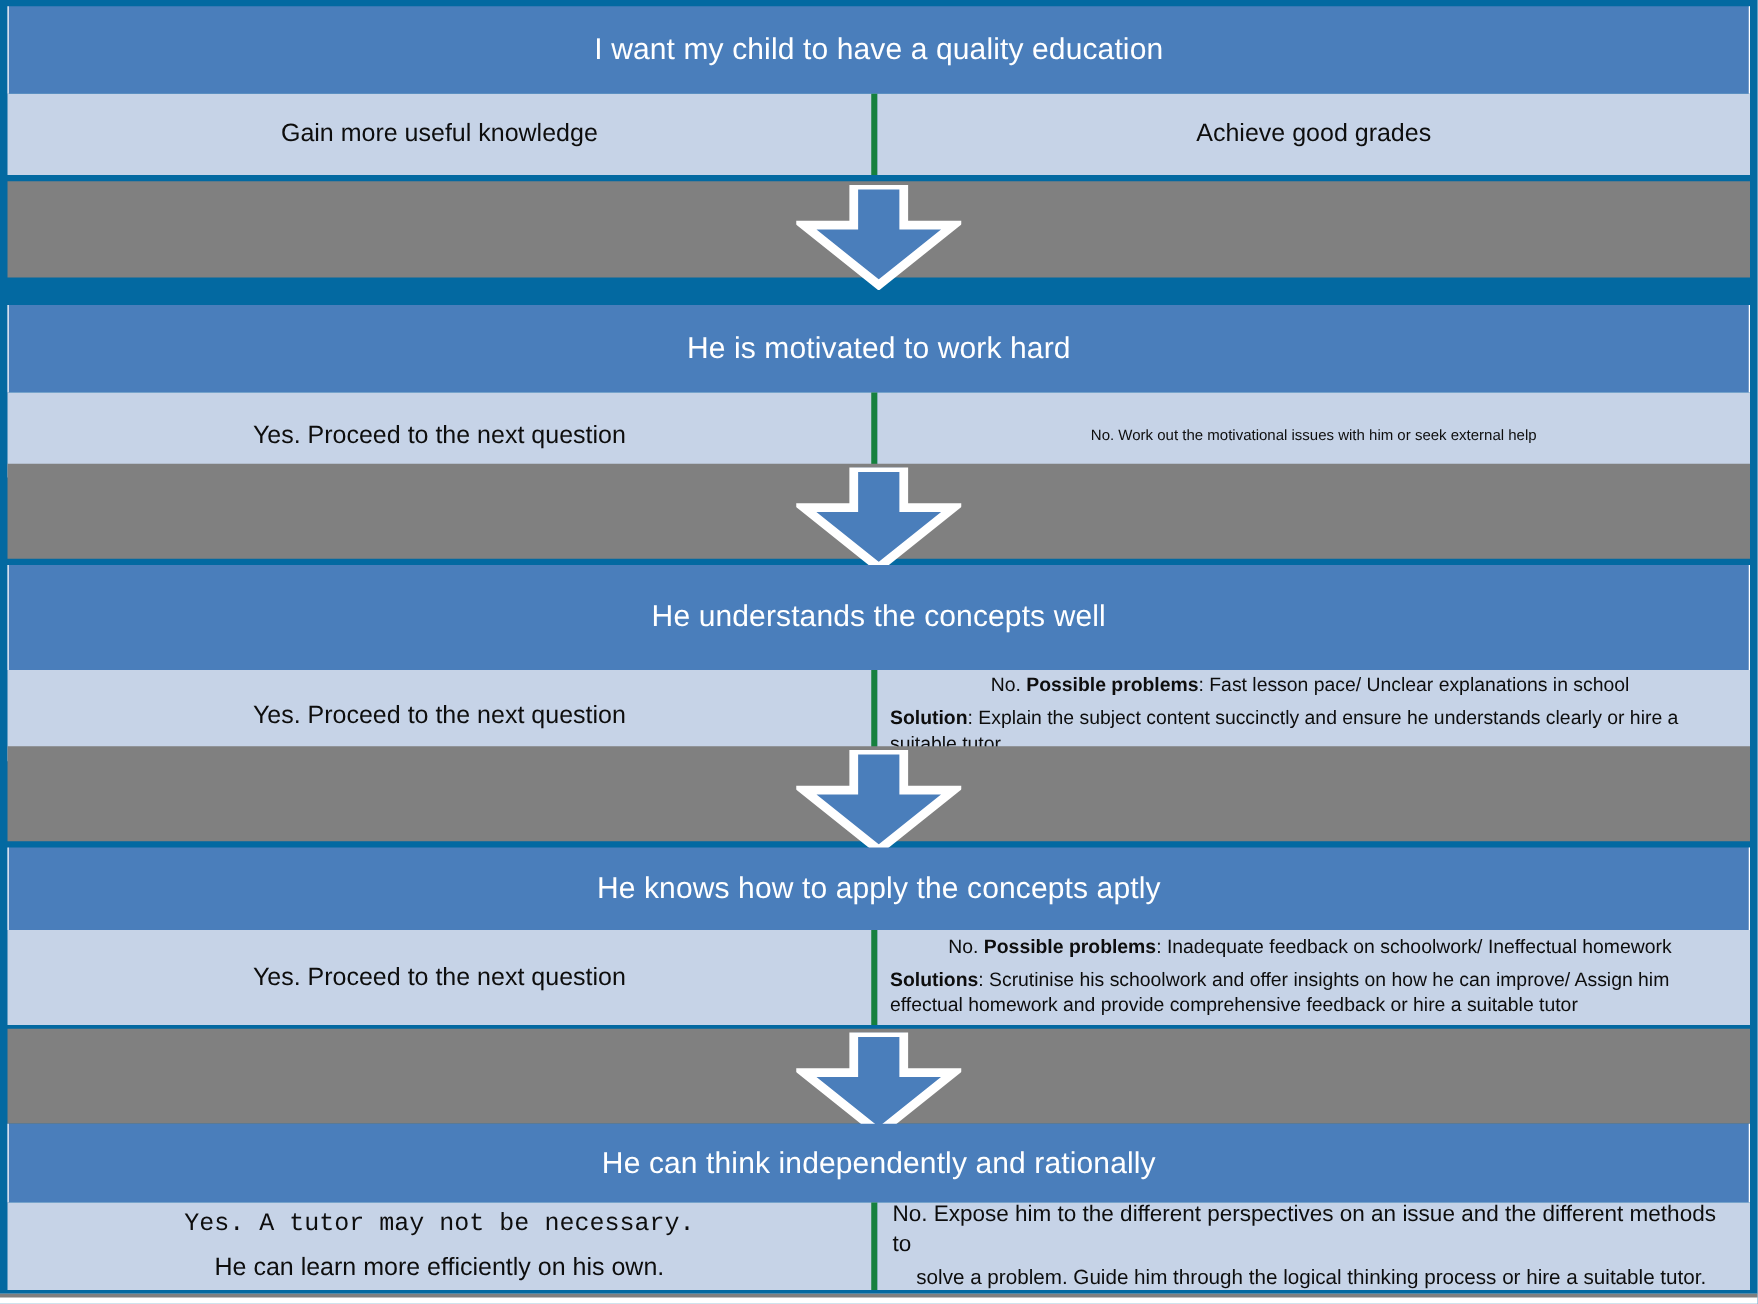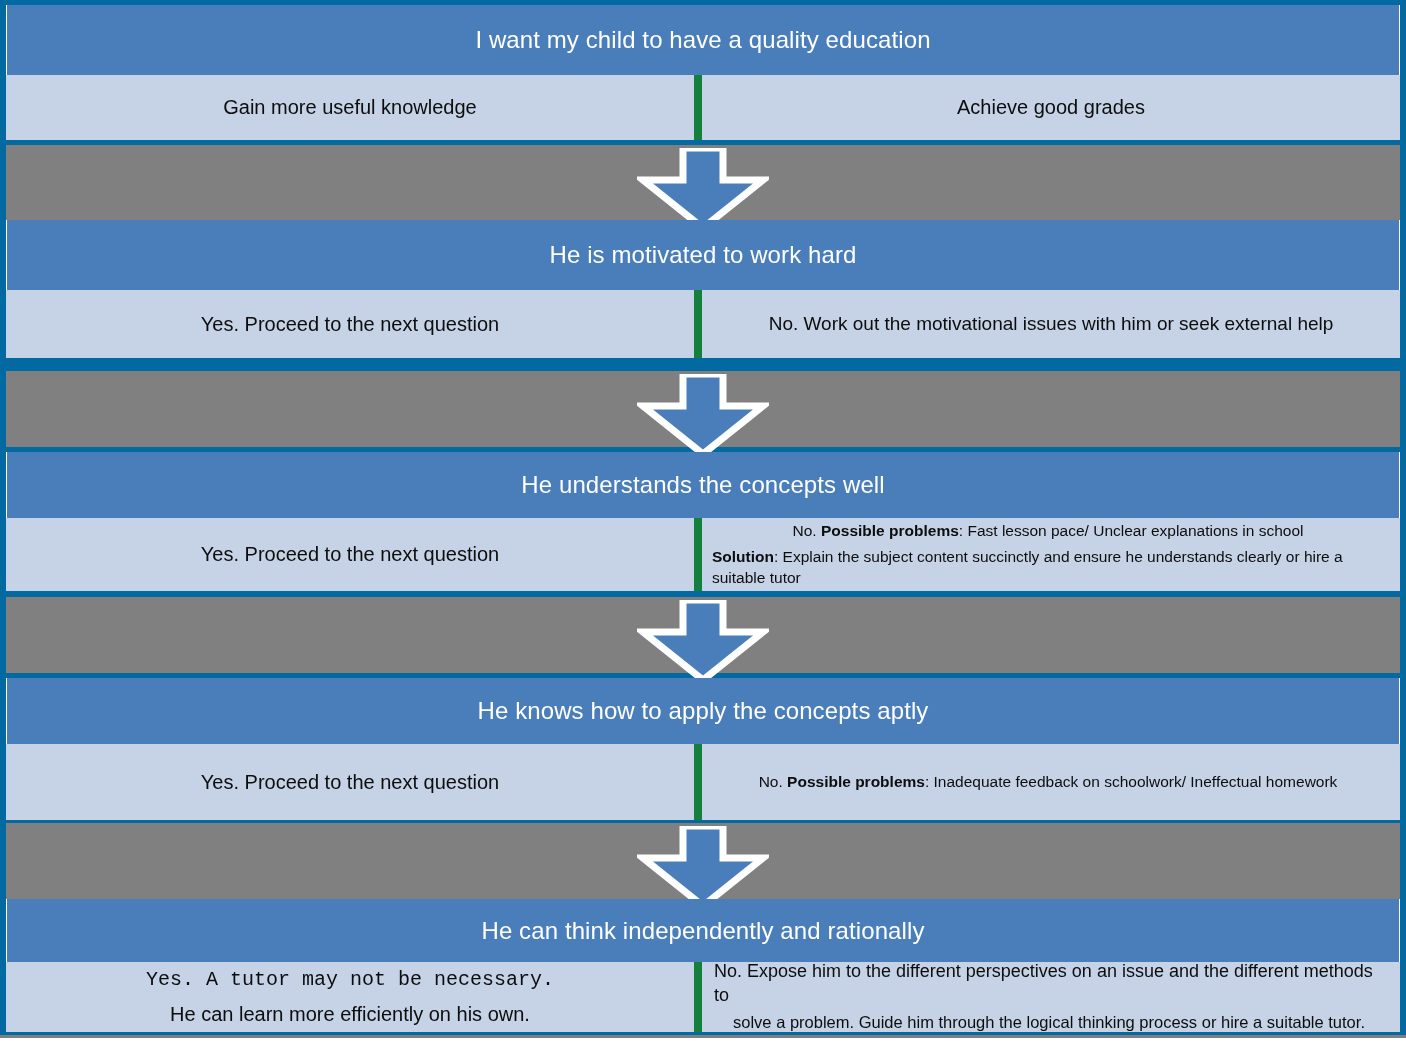--- a/index.html
+++ b/index.html
@@ -57,21 +57,21 @@
     box-sizing: border-box;
     background: #c6d3e7;
     color: #0d0d0d;
     display: flex;
     flex-direction: column;
     justify-content: center;
   }
 
   .cell.left {
     width: 696px;
-    border-right: 8px solid #15803d;
+    border-right: 5px solid #15803d;
     align-items: center;
     text-align: center;
   }
 
   .cell.right {
     flex: 1;
     align-items: center;
     text-align: center;
   }
 
@@ -86,21 +86,21 @@
     line-height: 1.35;
   }
 
   .cell.right.detail .cell-line {
     font-size: 15.5px;
     line-height: 1.32;
     margin: 3px 0;
   }
 
   .cell.right .cell-line.small {
-    font-size: 19px;
+    font-size: 12px;
   }
 
   .lbl { font-weight: 700; }
 
   
   .gap {
     position: absolute;
     left: 6px;
     width: 1394px;
     background: #808080;
@@ -144,41 +144,41 @@
     </div>
   </div>
 
   <div class="gap" style="top:145px; height:77px;"></div>
   <div class="arrow-wrap" style="top:148px;">
     <svg width="132" height="84" viewBox="0 0 132 84" aria-hidden="true">
       <polygon points="46,0 86,0 86,32 126,32 66,80 6,32 46,32" fill="#4a7ebb" stroke="#ffffff" stroke-width="7" stroke-linejoin="miter"></polygon>
     </svg>
   </div>
 
-  <div class="stage" style="top:220px;">
+  <div class="stage" style="top:244px;">
     <div class="stage-header" style="height:70px;">He is motivated to work hard</div>
     <div class="stage-body" style="height:68px;">
       <div class="cell left">
         <div class="cell-line">Yes. Proceed to the next question</div>
       </div>
       <div class="cell right">
         <div class="cell-line small">No. Work out the motivational issues with him or seek external help</div>
       </div>
     </div>
   </div>
 
   <div class="gap" style="top:371px; height:76px;"></div>
   <div class="arrow-wrap" style="top:374px;">
     <svg width="132" height="84" viewBox="0 0 132 84" aria-hidden="true">
       <polygon points="46,0 86,0 86,32 126,32 66,80 6,32 46,32" fill="#4a7ebb" stroke="#ffffff" stroke-width="7" stroke-linejoin="miter"></polygon>
     </svg>
   </div>
 
   <div class="stage" style="top:452px;">
-    <div class="stage-header" style="height:66px;">He understands the concepts well</div>
+    <div class="stage-header" style="height:84px;">He understands the concepts well</div>
     <div class="stage-body" style="height:73px;">
       <div class="cell left">
         <div class="cell-line">Yes. Proceed to the next question</div>
       </div>
       <div class="cell right detail">
         <div class="cell-line">
           <span>No. </span><span class="lbl">Possible problems</span><span>: Fast lesson pace/ Unclear explanations in school</span>
         </div>
         <div class="cell-line">
           <span></span><span class="lbl">Solution</span><span>: Explain the subject content succinctly and ensure he understands clearly or hire a suitable tutor</span>
@@ -197,20 +197,23 @@
   <div class="stage" style="top:678px;">
     <div class="stage-header" style="height:66px;">He knows how to apply the concepts aptly</div>
     <div class="stage-body" style="height:76px;">
       <div class="cell left">
         <div class="cell-line">Yes. Proceed to the next question</div>
       </div>
       <div class="cell right detail">
         <div class="cell-line">
           <span>No. </span><span class="lbl">Possible problems</span><span>: Inadequate feedback on schoolwork/ Ineffectual homework</span>
         </div>
+        <div class="cell-line">
+          <span></span><span class="lbl">Solutions</span><span>: Scrutinise his schoolwork and offer insights on how he can improve/ Assign him effectual homework and provide comprehensive feedback or hire a suitable tutor</span>
+        </div>
       </div>
     </div>
   </div>
 
   <div class="gap" style="top:823px; height:76px;"></div>
   <div class="arrow-wrap" style="top:826px;">
     <svg width="132" height="84" viewBox="0 0 132 84" aria-hidden="true">
       <polygon points="46,0 86,0 86,32 126,32 66,80 6,32 46,32" fill="#4a7ebb" stroke="#ffffff" stroke-width="7" stroke-linejoin="miter"></polygon>
     </svg>
   </div>

